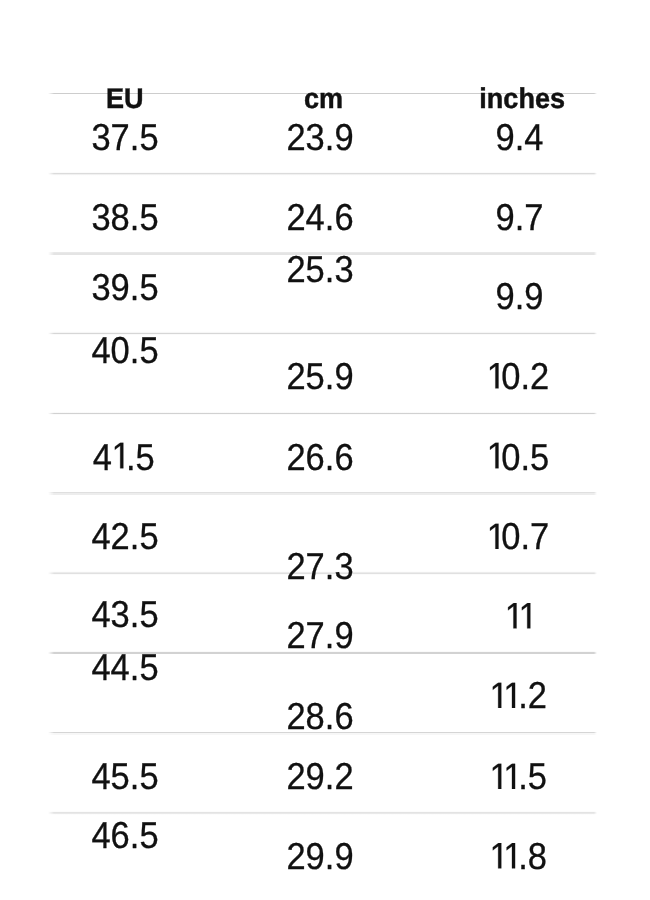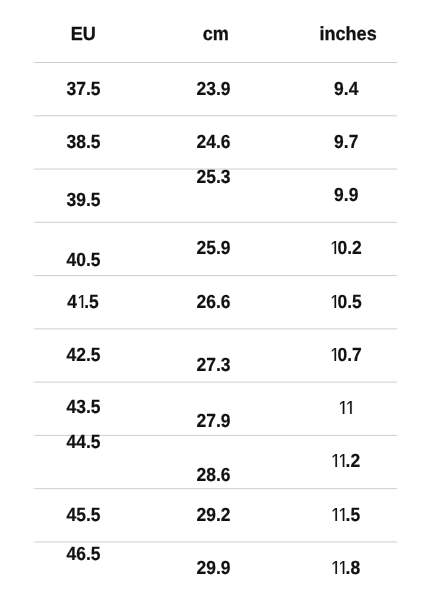--- a/index.html
+++ b/index.html
@@ -47,27 +47,28 @@
     line-height: 1;
   }
   .cell > span {
     display: inline-block;
     transform-origin: center bottom;
   }
 
   .hdr {
     font-size: 19px;
     font-weight: bold;
+    margin-top: 32px;
     -webkit-text-stroke: 0.3px #111111;
   }
   .hdr > span { transform: scaleX(0.95); }
 
   .val {
-    font-size: 19px;
-    font-weight: 700;
+    font-size: 25px;
+    font-weight: 400;
     -webkit-text-stroke: 0.2px #111111;
   }
   .val > span { transform: scaleX(0.92); }
 
   
   .digit-one {
     display: inline-block;
     width: 0.41em;
     height: 0.688em;
     vertical-align: baseline;
@@ -100,43 +101,43 @@
       <div class="cell val" style="width:166.0px;top:79.60px"><span>37.5</span></div>
       <div class="cell val" style="width:426.0px;top:79.60px"><span>23.9</span></div>
       <div class="cell val" style="width:692.0px;top:79.60px"><span>9.4</span></div>
     </div>
     <div class="row">
       <div class="cell val" style="width:166.0px;top:132.87px"><span>38.5</span></div>
       <div class="cell val" style="width:426.0px;top:132.87px"><span>24.6</span></div>
       <div class="cell val" style="width:692.0px;top:132.87px"><span>9.7</span></div>
     </div>
     <div class="row">
-      <div class="cell val" style="width:166.0px;top:191px"><span>39.5</span></div>
+      <div class="cell val" style="width:166.0px;top:180px"><span>39.5</span></div>
       <div class="cell val" style="width:426.0px;top:168px"><span>25.3</span></div>
       <div class="cell val" style="width:692.0px;top:186.14px"><span>9.9</span></div>
     </div>
     <div class="row">
-      <div class="cell val" style="width:166.0px;top:251px"><span>40.5</span></div>
+      <div class="cell val" style="width:166.0px;top:222px"><span>40.5</span></div>
       <div class="cell val" style="width:426.0px;top:239.41px"><span>25.9</span></div>
       <div class="cell val" style="width:692.0px;top:239.41px"><span><i class="digit-one"><svg viewBox="0 0 41 68.8" preserveAspectRatio="none" aria-hidden="true">
                 <path d="M23.8 68.8 L23.8 8.4 L8.3 19.5 L8.3 11.2 L24.6 0 L32.7 0 L32.7 68.8 Z" fill="currentColor" stroke="currentColor" stroke-width="0.8"></path>
               </svg></i>0.2</span></div>
     </div>
     <div class="row">
       <div class="cell val" style="width:166.0px;top:292.68px"><span>4<i class="digit-one"><svg viewBox="0 0 41 68.8" preserveAspectRatio="none" aria-hidden="true">
                 <path d="M23.8 68.8 L23.8 8.4 L8.3 19.5 L8.3 11.2 L24.6 0 L32.7 0 L32.7 68.8 Z" fill="currentColor" stroke="currentColor" stroke-width="0.8"></path>
               </svg></i>.5</span></div>
       <div class="cell val" style="width:426.0px;top:292.68px"><span>26.6</span></div>
       <div class="cell val" style="width:692.0px;top:292.68px"><span><i class="digit-one"><svg viewBox="0 0 41 68.8" preserveAspectRatio="none" aria-hidden="true">
                 <path d="M23.8 68.8 L23.8 8.4 L8.3 19.5 L8.3 11.2 L24.6 0 L32.7 0 L32.7 68.8 Z" fill="currentColor" stroke="currentColor" stroke-width="0.8"></path>
               </svg></i>0.5</span></div>
     </div>
     <div class="row">
       <div class="cell val" style="width:166.0px;top:345.95px"><span>42.5</span></div>
-      <div class="cell val" style="width:426.0px;top:356px"><span>27.3</span></div>
+      <div class="cell val" style="width:426.0px;top:366px"><span>27.3</span></div>
       <div class="cell val" style="width:692.0px;top:345.95px"><span><i class="digit-one"><svg viewBox="0 0 41 68.8" preserveAspectRatio="none" aria-hidden="true">
                 <path d="M23.8 68.8 L23.8 8.4 L8.3 19.5 L8.3 11.2 L24.6 0 L32.7 0 L32.7 68.8 Z" fill="currentColor" stroke="currentColor" stroke-width="0.8"></path>
               </svg></i>0.7</span></div>
     </div>
     <div class="row">
       <div class="cell val" style="width:166.0px;top:398px"><span>43.5</span></div>
       <div class="cell val" style="width:426.0px;top:412px"><span>27.9</span></div>
       <div class="cell val" style="width:692.0px;top:399.22px"><span><i class="digit-one"><svg viewBox="0 0 41 68.8" preserveAspectRatio="none" aria-hidden="true">
                 <path d="M23.8 68.8 L23.8 8.4 L8.3 19.5 L8.3 11.2 L24.6 0 L32.7 0 L32.7 68.8 Z" fill="currentColor" stroke="currentColor" stroke-width="0.8"></path>
               </svg></i><i class="digit-one"><svg viewBox="0 0 41 68.8" preserveAspectRatio="none" aria-hidden="true">

